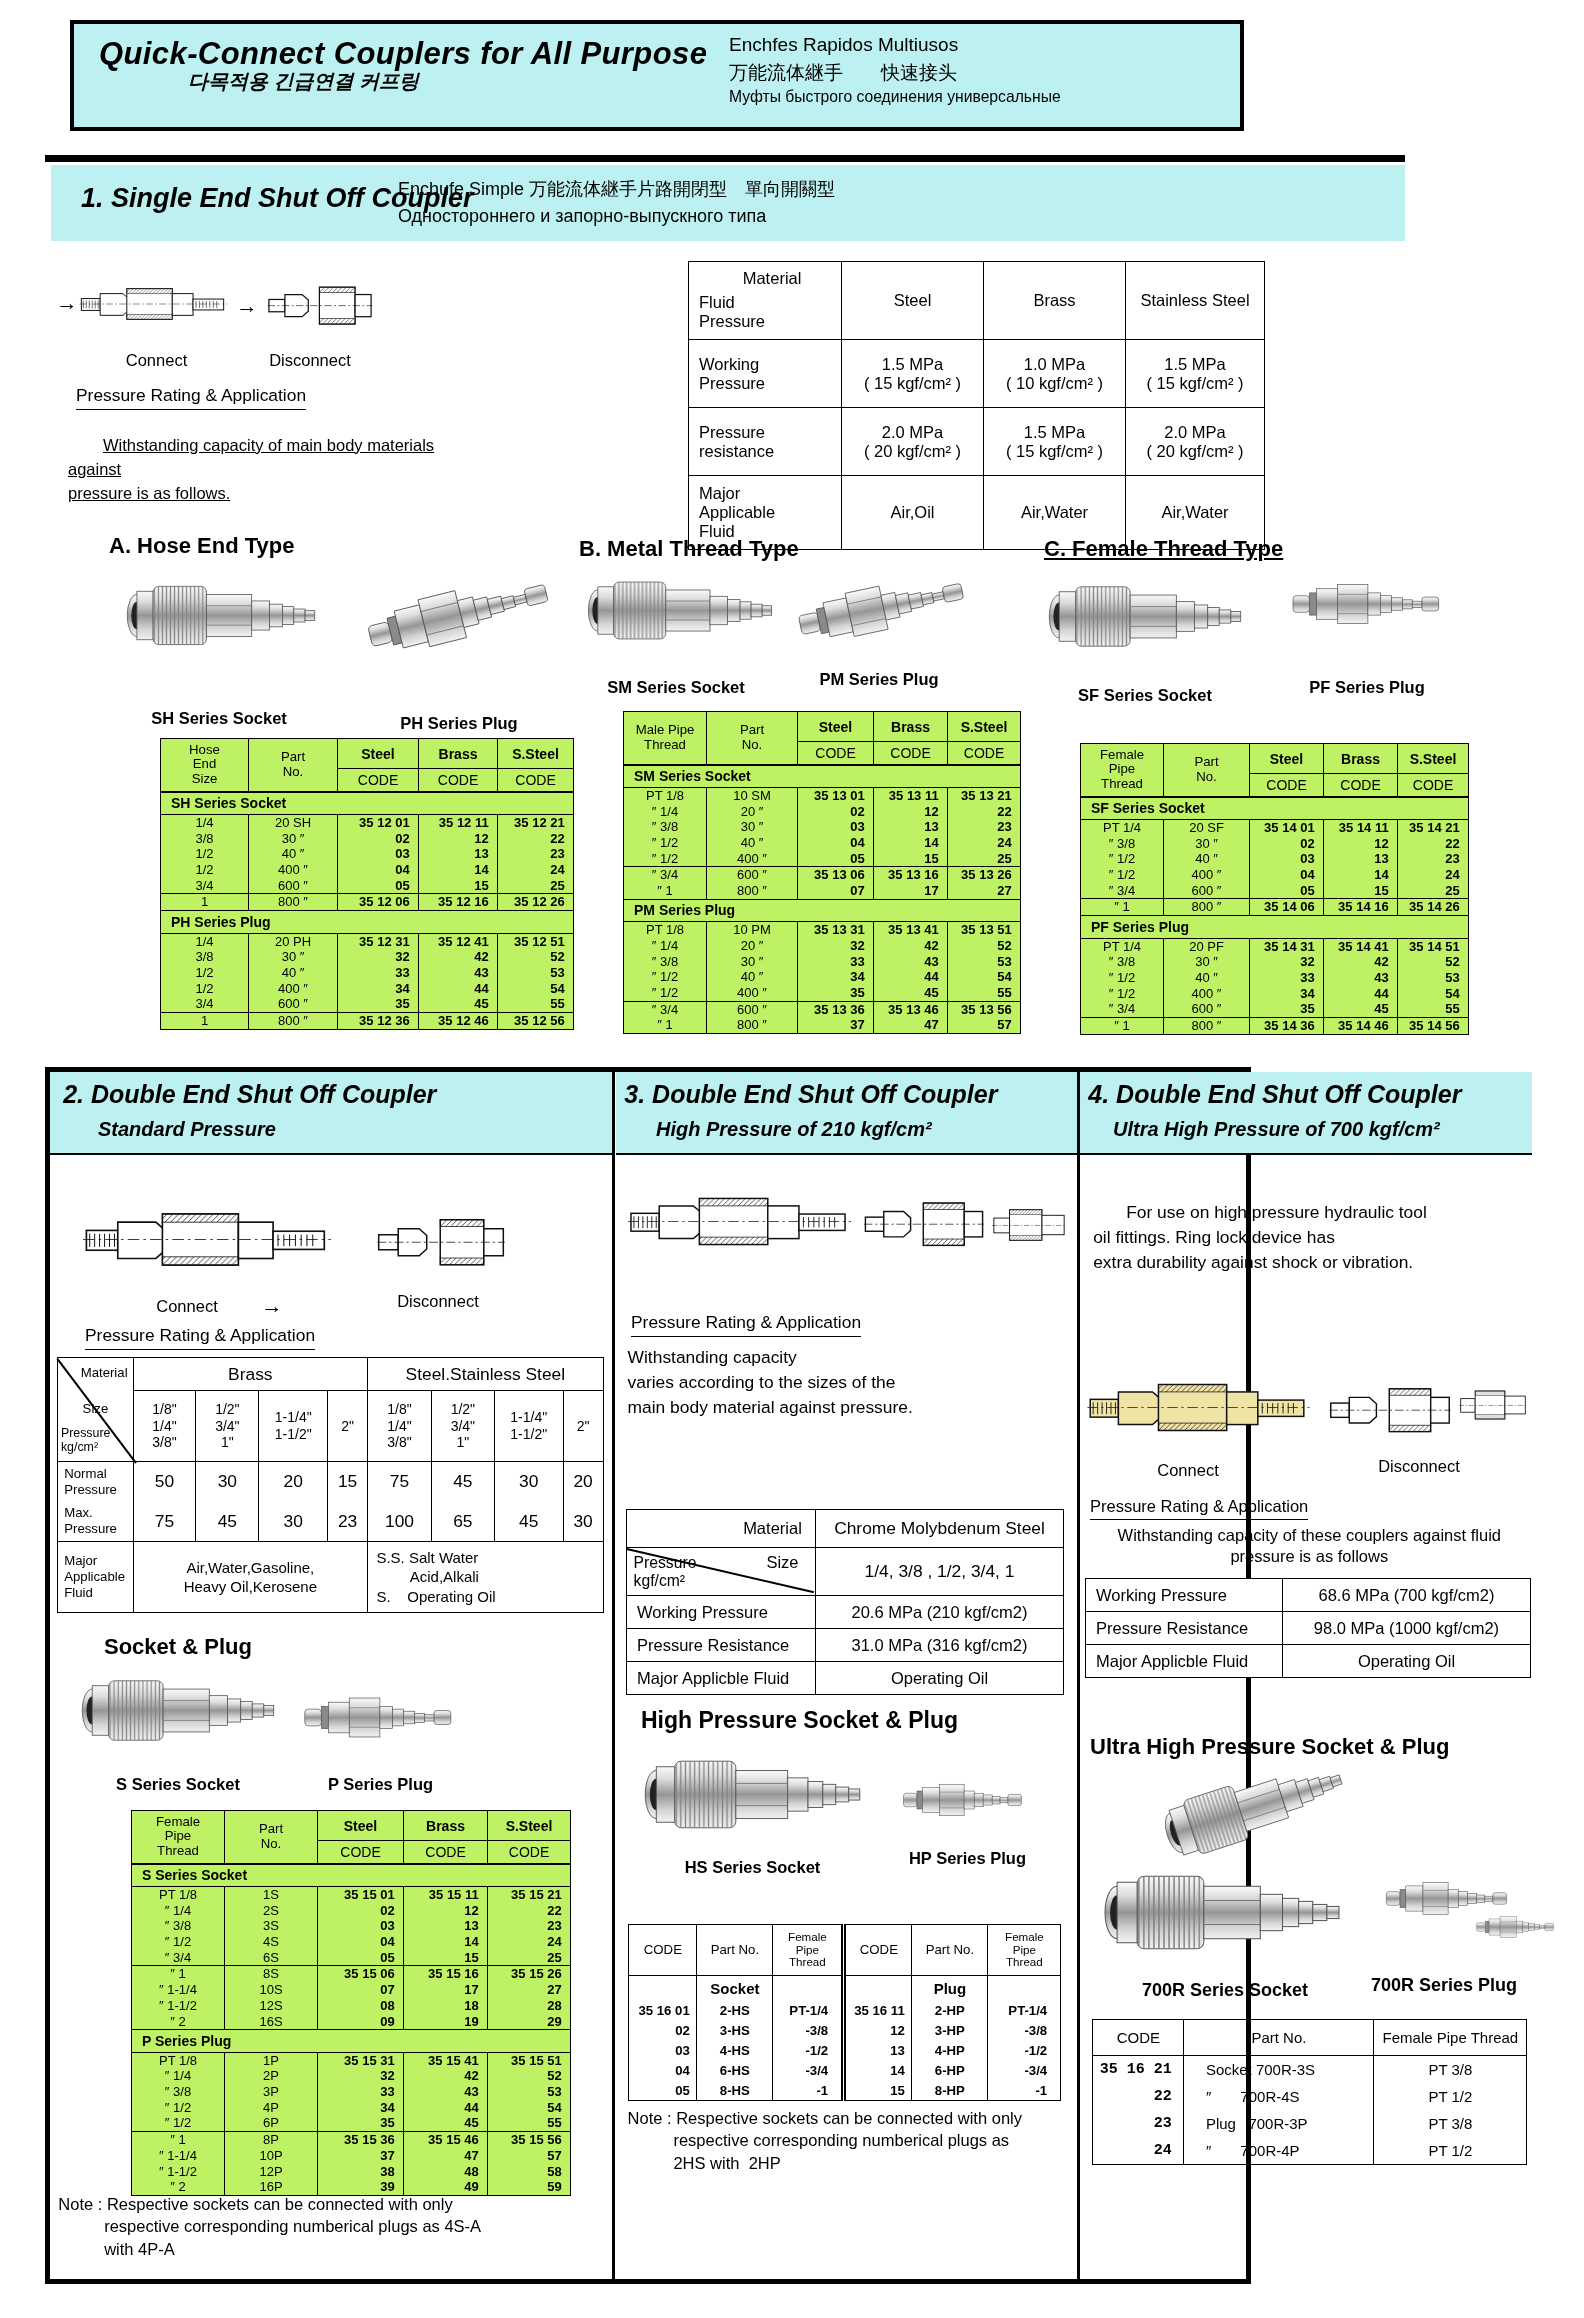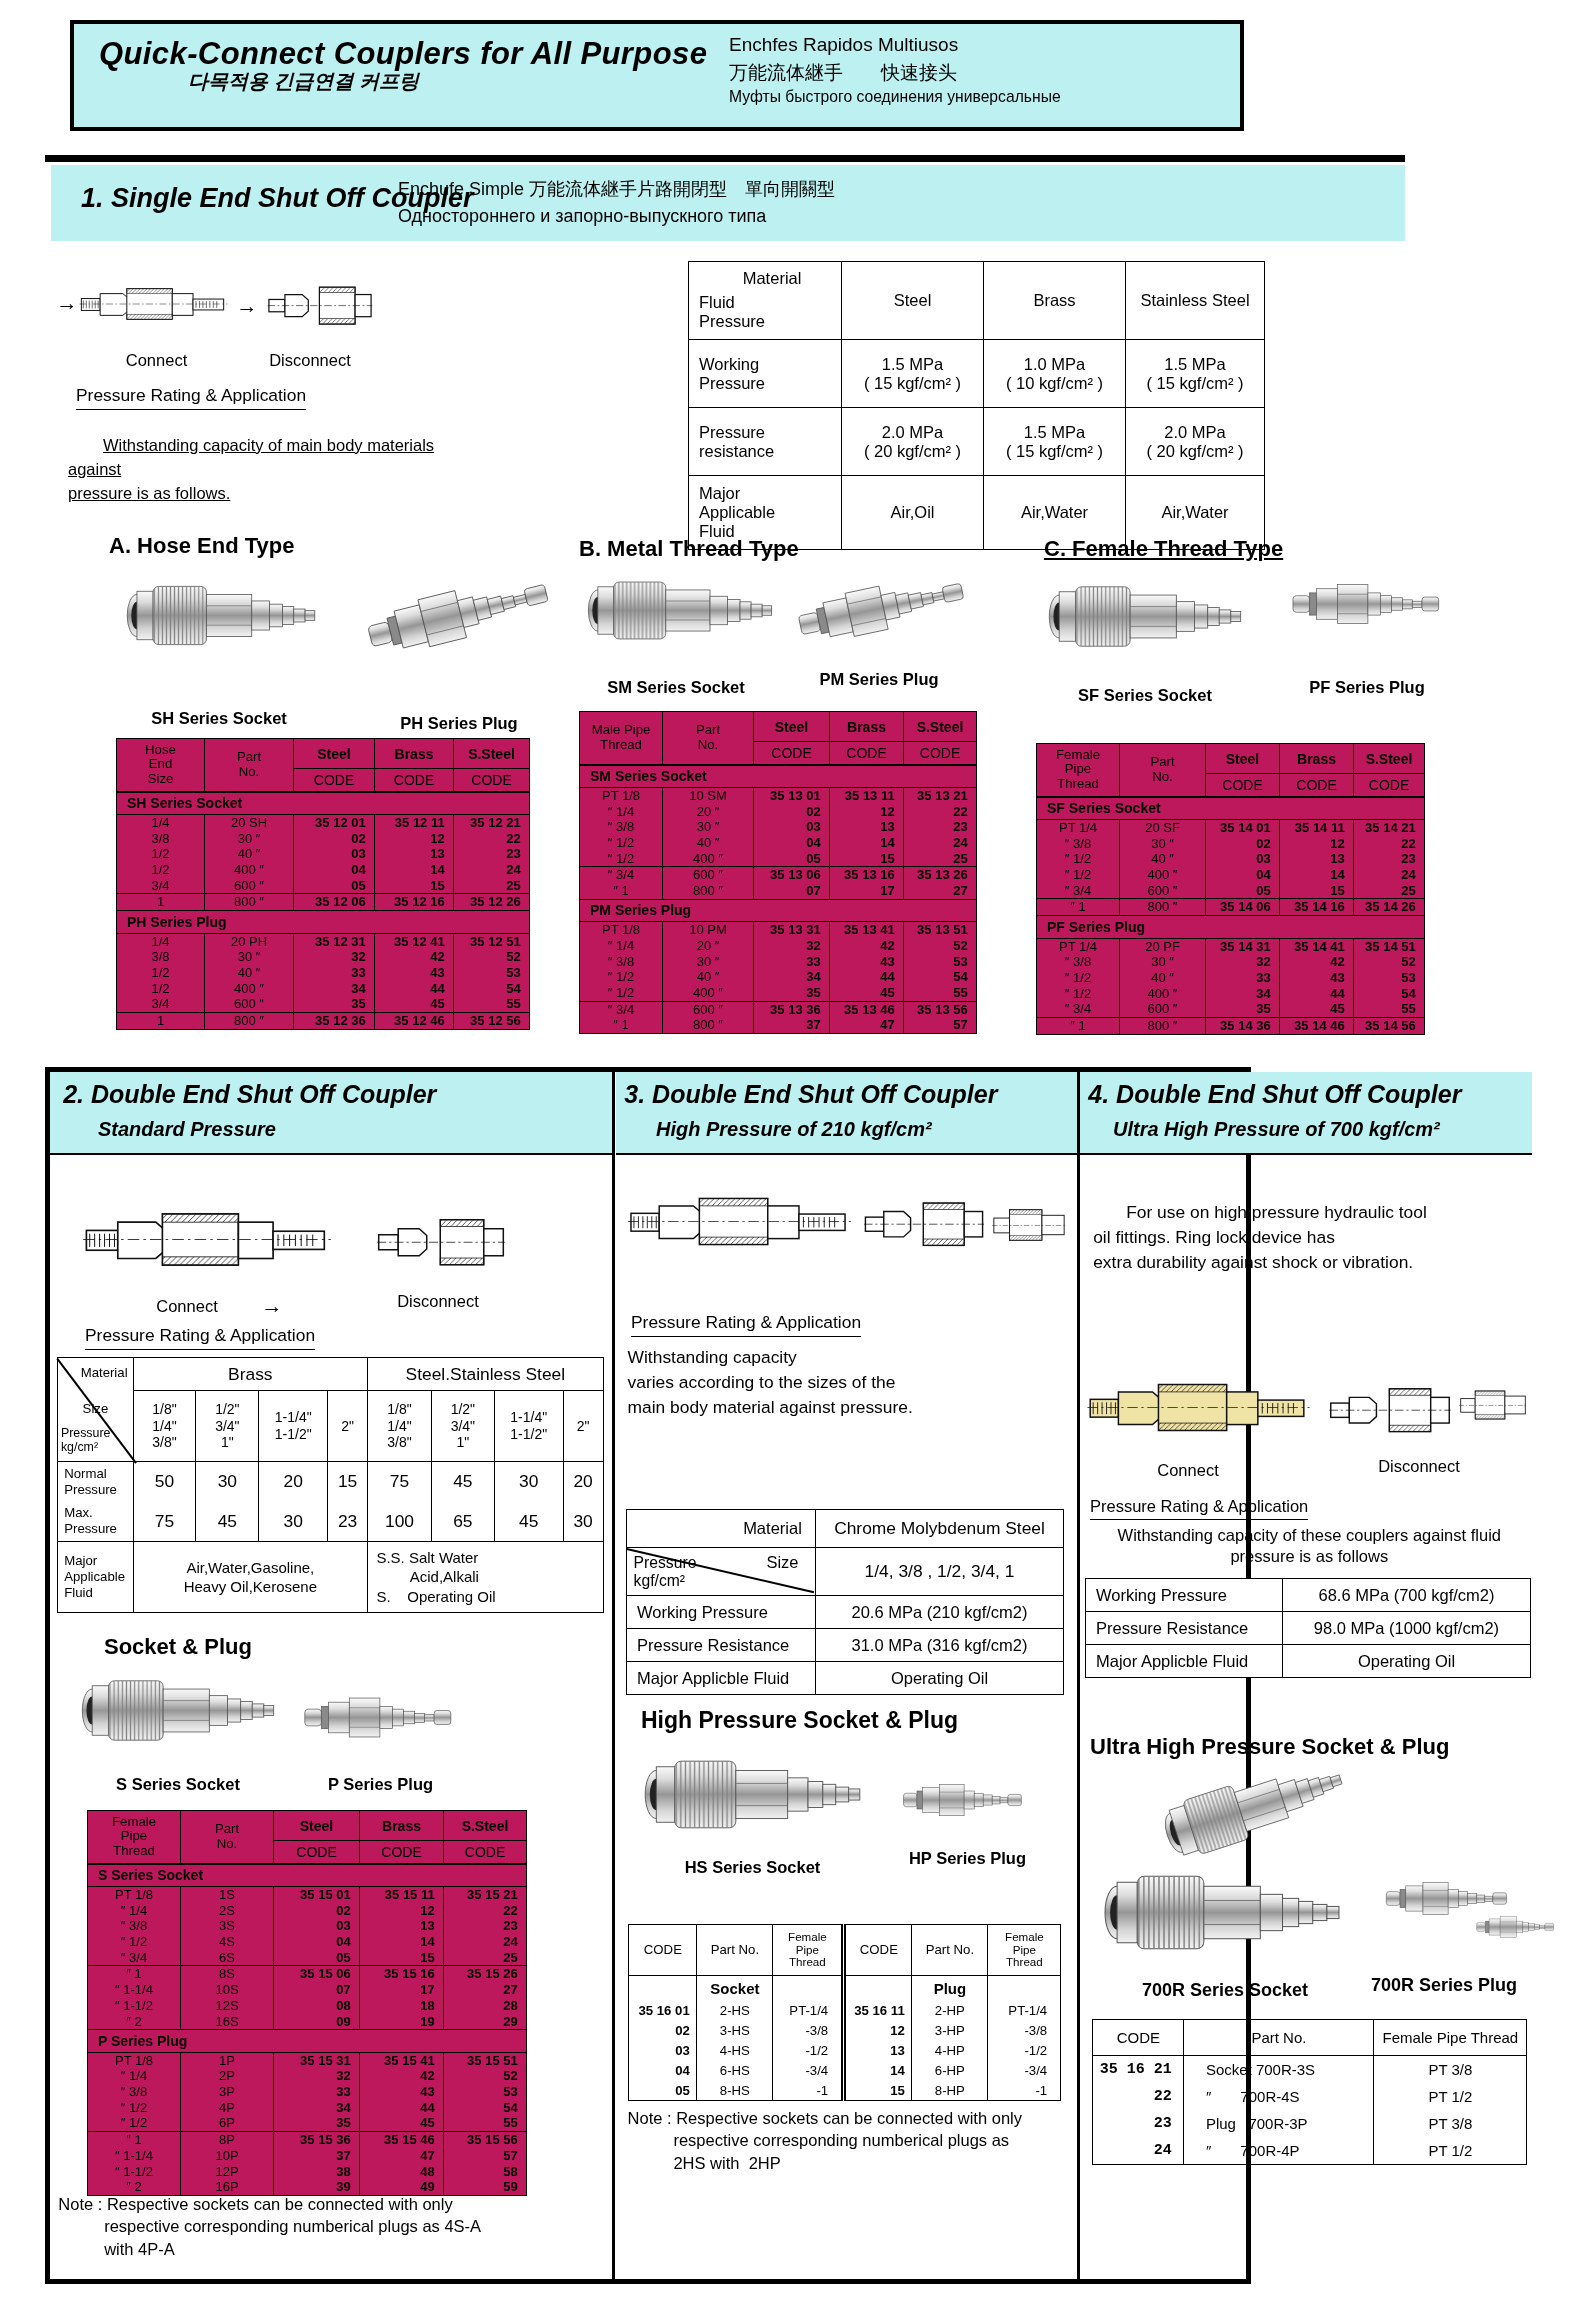--- a/index.html
+++ b/index.html
@@ -59,38 +59,38 @@
 
   
   .sp3 .s3r1{text-align:right;padding-right:13.2px;}
   .s3corner{position:relative;}
   .s3corner:after{content:'';position:absolute;left:0;top:0;width:192px;height:1.7px;background:#000;
       transform:rotate(13deg);transform-origin:0 0;}
   .s3c-size{position:absolute;top:5px;right:16.5px;font-size:16.5px;}
   .s3c-press{position:absolute;bottom:5px;left:6.6px;font-size:15.7px;text-align:left;line-height:1.15;}
 
   
-  .codes{table-layout:fixed;background:#be185d;border:1.7px solid #000;}
+  .codes{table-layout:fixed;background:#bef264;border:1.7px solid #000;margin-left:44px;}
   .codes th,.codes td{border-left:1.7px solid #000;border-right:1.7px solid #000;padding:0 3.3px;overflow:hidden;}
   .codes thead{border-bottom:2.5px solid #000;}
   .codes thead tr:first-child{height:30px;}
   .codes thead tr:last-child{height:23px;}
   .codes thead th{font-size:14px;font-weight:700;text-align:center;vertical-align:middle;border-bottom:1.7px solid #000;}
   .codes thead th.h1,.codes thead th.h2{font-weight:400;font-size:13.2px;line-height:1.12;}
   .codes thead th.codeh{font-weight:400;}
   .codes td{height:15.7px;font-size:13px;line-height:1.05;}
   .codes .gtitle td{border:1.7px solid #000;font-weight:700;text-align:left;padding-left:10px;font-size:14px;height:21.5px;}
   .codes .bstart td{border-top:1.7px solid #000;}
   .codes td.c0,.codes td.c1{text-align:center;}
   .codes td.c2,.codes td.c3,.codes td.c4{text-align:right;font-weight:700;padding-right:8.3px;}
 
   
   .hp{table-layout:fixed;border:1.7px solid #000;}
   .hp th{border:1.7px solid #000;font-weight:400;font-size:13.2px;height:48px;vertical-align:middle;line-height:1.1;}
-  .hp td{border-left:1.7px solid #000;border-right:1.7px solid #000;font-size:13.2px;height:18px;}
+  .hp td{border-left:1.7px solid #000;border-right:1.7px solid #000;font-size:13.2px;height:18px;font-weight:bold;}
   .hp th:nth-child(4),.hp td:nth-child(4){border-left:5px double #000;}
   .hp tbody tr:first-child td{font-weight:700;font-size:15px;height:22px;text-align:center;}
   .hp td:nth-child(1),.hp td:nth-child(4){text-align:right;font-weight:700;padding-right:6.6px;}
   .hp td:nth-child(3),.hp td:nth-child(6){text-align:right;padding-right:13.2px;}
   .hp td:nth-child(2),.hp td:nth-child(5){text-align:center;}
 
   
   .t700{table-layout:fixed;border:1.7px solid #000;}
   .t700 th{border:1.7px solid #000;font-weight:400;font-size:15px;height:33px;}
   .t700 td{border-left:1.7px solid #000;border-right:1.7px solid #000;font-size:15px;height:25px;}

